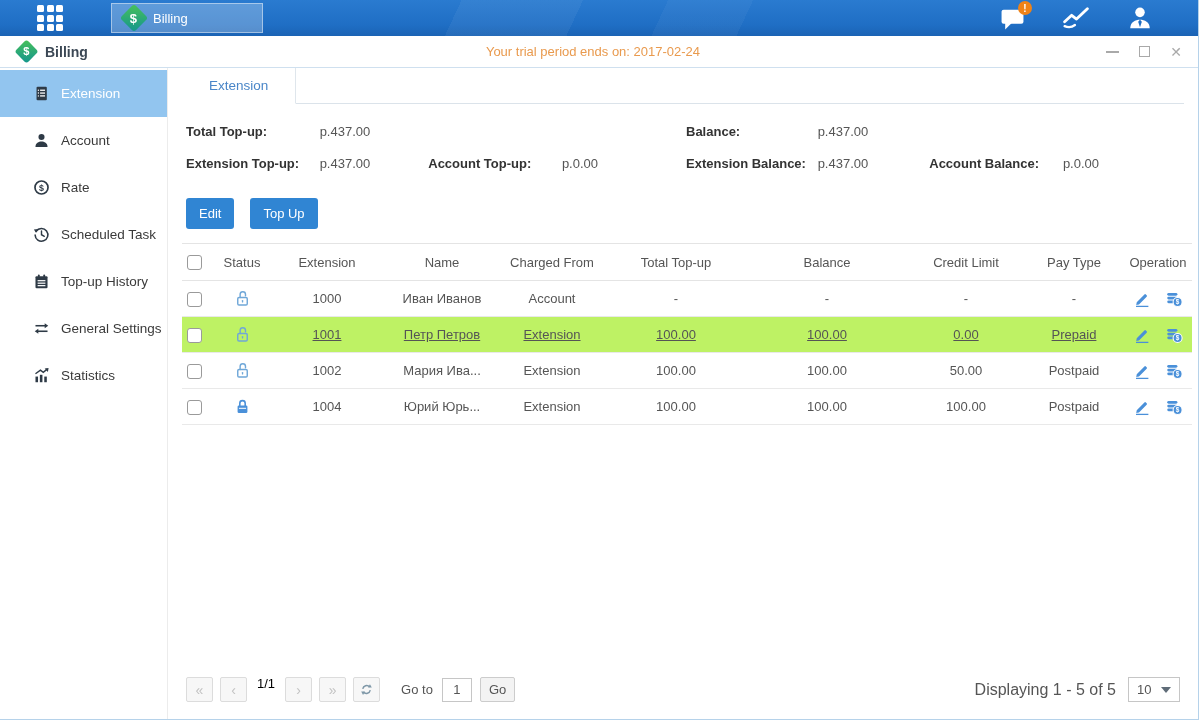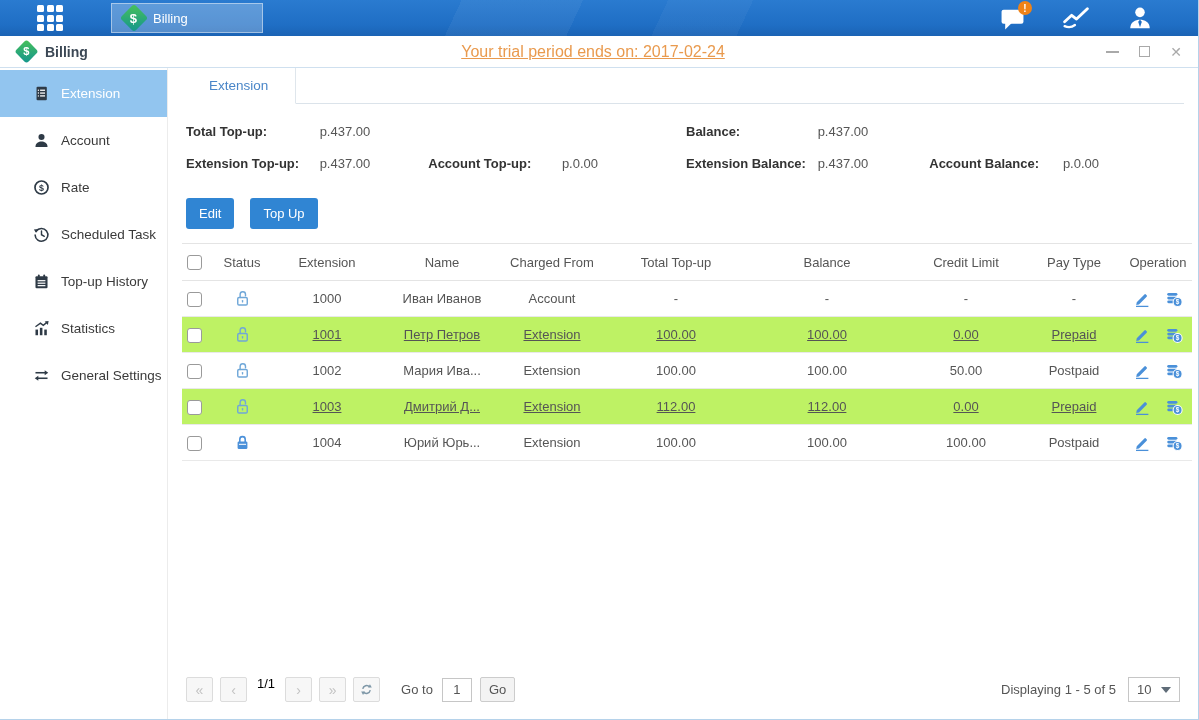--- a/index.html
+++ b/index.html
@@ -17,21 +17,21 @@
   .app-tab .label { color:#fff; font-size:13px; }
   .topbar-right { margin-left:auto; display:flex; align-items:center; gap:38px; margin-right:45px; z-index:1; }
   .tb-icon { position:relative; width:26px; height:26px; cursor:pointer; display:flex; align-items:center; justify-content:center; }
   .badge { position:absolute; top:-4px; right:-7px; width:14px; height:14px; background:#ef8318; border-radius:50%; color:#fff; font-size:10px; font-weight:bold; display:flex; align-items:center; justify-content:center; }
 
   
   .titlebar { height:32px; background:#fff; border-bottom:1px solid #cfe0ef; display:flex; align-items:center; padding:0 14px; flex-shrink:0; position:relative; }
   .titlebar .diamond { width:17px; height:17px; margin-left:4px; }
   .titlebar .diamond span { font-size:11px; }
   .win-title { font-size:14px; font-weight:bold; color:#3c4855; margin-left:10px; }
-  .trial { position:absolute; left:0; right:12px; text-align:center; color:#e99a4e; font-size:16px; pointer-events:none;text-decoration:underline; }
+  .trial { position:absolute; left:0; right:12px; text-align:center; color:#e99a4e; font-size:13px; pointer-events:none; }
   .win-controls { margin-left:auto; display:flex; align-items:center; gap:16px; }
   .wc { width:16px; height:16px; display:flex; align-items:center; justify-content:center; cursor:pointer; }
   .wc-min i { width:13px; height:0; border-top:2px solid #a9a9a9; display:block; }
   .wc-max i { width:11px; height:11px; border:1.5px solid #a9a9a9; display:block; }
   .wc-close { color:#a9a9a9; font-size:14px; line-height:1; }
 
   
   .app-body { flex:1; display:flex; min-height:0; }
   .sidebar { width:168px; flex-shrink:0; border-right:1px solid #ececec; padding-top:2px; }
   .side-item { height:47px; display:flex; align-items:center; padding-left:33px; gap:11px; font-size:13.5px; color:#3a3a3a; cursor:pointer; }
@@ -76,21 +76,21 @@
   
   .spacer { flex:1; }
   .pagebar { display:flex; align-items:center; padding:8px 4px 16px 4px; flex-shrink:0; }
   .pg-btn { width:27px; height:25px; border:1px solid #dcdcdc; background:#f7f7f7; border-radius:2px; color:#c2c2c2; font-size:14px; display:flex; align-items:center; justify-content:center; cursor:pointer; margin-right:7px; font-family:inherit; }
   .pg-ind { color:#000000; font-size:13px; margin:0 10px 12px 3px; }
   .pg-refresh svg { width:15px; height:15px; }
   .goto-label { color:#555; font-size:13px; margin:0 9px 0 14px; }
   .goto-input { width:30px; height:24px; border:1px solid #c6c6c6; text-align:center; font-size:13px; color:#555; font-family:inherit; }
   .go-btn { height:25px; padding:4px 8px; border:1px solid #ccc; background:#f3f3f3; color:#555; font-size:13px; border-radius:2px; margin-left:8px; cursor:pointer; font-family:Liberation Sans, sans-serif; }
   .pg-right { margin-left:auto; display:flex; align-items:center; gap:12px; }
-  .displaying { color:#555; font-size:13px; }
+  .displaying { color:#555; font-size:16px; }
   .pagesize { width:52px; height:25px; border:1px solid #c6c6c6; background:#fff; display:flex; align-items:center; justify-content:space-between; padding:0 8px; font-size:13px; color:#555; cursor:pointer; }
   .tri-down { width:0; height:0; border-left:5px solid transparent; border-right:5px solid transparent; border-top:6px solid #5f6c78; }
 </style>
 </head>
 <body>
 
 <svg width="0" height="0" style="position:absolute">
   <defs>
     <symbol id="i-ledger" viewBox="0 0 24 24">
       <rect x="5" y="2.5" width="14.5" height="19" rx="1.5" fill="currentColor"></rect>
@@ -263,29 +263,29 @@
         <span>Scheduled Task</span>
       </div>
       <div class="side-item">
         <svg viewBox="0 0 24 24" style="color:#2e3a46">
             <use href="#i-calendar"></use>
           </svg>
         <span>Top-up History</span>
       </div>
       <div class="side-item">
         <svg viewBox="0 0 24 24" style="color:#2e3a46">
+            <use href="#i-settings"></use>
+          </svg>
+        <span>General Settings</span>
+      </div>
+      <div class="side-item">
+        <svg viewBox="0 0 24 24" style="color:#2e3a46">
             <use href="#i-stats"></use>
           </svg>
         <span>Statistics</span>
-      </div>
-      <div class="side-item">
-        <svg viewBox="0 0 24 24" style="color:#2e3a46">
-            <use href="#i-settings"></use>
-          </svg>
-        <span>General Settings</span>
       </div>
     </div>
 
     <div class="main">
 
       <div class="tabstrip">
         <div class="tab">Extension</div>
       </div>
 
       <div class="summary">
@@ -383,38 +383,20 @@
             <td>100.00</td>
             <td>100.00</td>
             <td>50.00</td>
             <td>Postpaid</td>
             <td class="op-cell"><svg viewBox="0 0 24 24">
                   <use href="#i-pencil"></use>
                 </svg><svg viewBox="0 0 24 24">
                   <use href="#i-coins"></use>
                 </svg></td>
           </tr>
-          <tr class="stripe">
-            <td class="cb-cell"><span class="checkbox"></span></td>
-            <td><span class="status-lock" data-status="unlocked"><svg class="lock-open" viewBox="0 0 24 24">
-                    <use href="#i-lock-open"></use>
-                  </svg></span></td>
-            <td>1003</td>
-            <td>Дмитрий Д...</td>
-            <td>Extension</td>
-            <td>112.00</td>
-            <td>112.00</td>
-            <td>0.00</td>
-            <td>Prepaid</td>
-            <td class="op-cell"><svg viewBox="0 0 24 24">
-                  <use href="#i-pencil"></use>
-                </svg><svg viewBox="0 0 24 24">
-                  <use href="#i-coins"></use>
-                </svg></td>
-          </tr>
           <tr>
             <td class="cb-cell"><span class="checkbox"></span></td>
             <td><span class="status-lock" data-status="locked"><svg class="lock-closed" viewBox="0 0 24 24">
                     <use href="#i-lock-closed"></use>
                   </svg></span></td>
             <td>1004</td>
             <td>Юрий Юрь...</td>
             <td>Extension</td>
             <td>100.00</td>
             <td>100.00</td>

